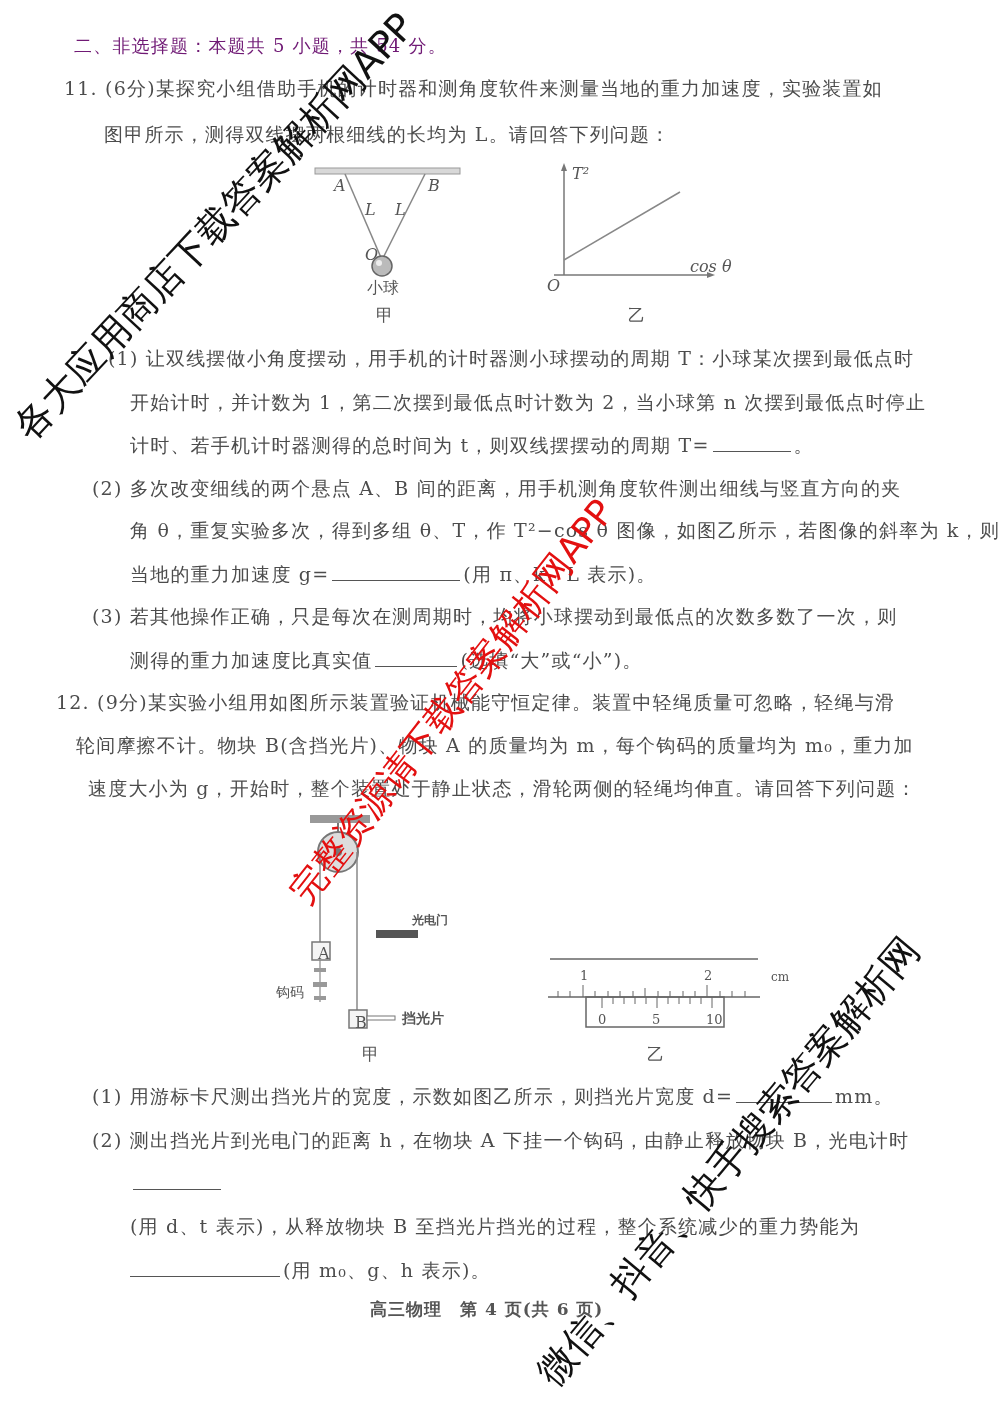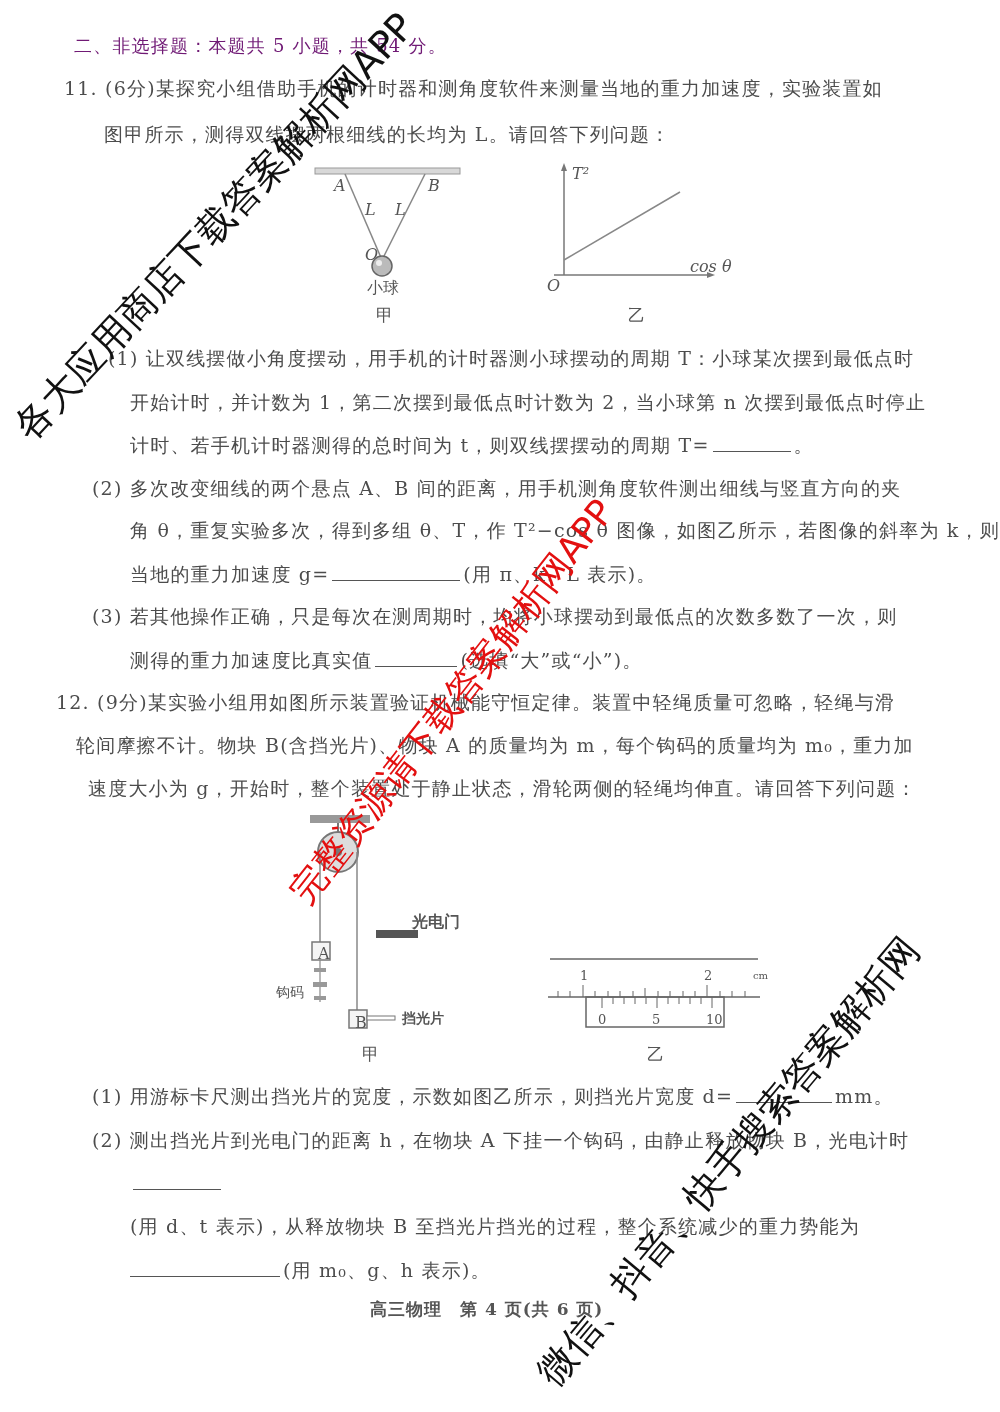--- a/index.html
+++ b/index.html
@@ -84,21 +84,21 @@
   <line x1="57" y1="42" x2="57" y2="200" stroke="#888" stroke-width="1.5"></line>
   <rect x="12" y="132" width="18" height="18" fill="#f4f4f4" stroke="#777" stroke-width="1.5"></rect>
   <line x1="20" y1="150" x2="20" y2="192" stroke="#888" stroke-width="1.2"></line>
   <rect x="14" y="158" width="12" height="4" fill="#999"></rect>
   <rect x="13" y="172" width="14" height="5" fill="#999"></rect>
   <rect x="14" y="186" width="12" height="4" fill="#999"></rect>
   <rect x="49" y="200" width="18" height="18" fill="#f4f4f4" stroke="#777" stroke-width="1.5"></rect>
   <rect x="67" y="206" width="28" height="4" fill="#fff" stroke="#777" stroke-width="1"></rect>
   <rect x="76" y="120" width="42" height="8" fill="#555"></rect>
 </svg>
-<span class="fig-label" style="left:412px; top:912px; font-size:16px; font-weight:bold;">光电门</span>
+<span class="fig-label" style="left:412px; top:912px; font-size:12px; font-weight:bold;">光电门</span>
 <span class="small" style="left:318px; top:944px; font-style:normal;">A</span>
 <span class="fig-label" style="left:276px; top:984px; font-size:14px;">钩码</span>
 <span class="small" style="left:355px; top:1013px; font-style:normal;">B</span>
 <span class="fig-label" style="left:402px; top:1010px; font-size:14px; font-weight:bold;">挡光片</span>
 <span class="fig-label" style="left:362px; top:1043px;">甲</span>
 
 <svg style="left:548px; top:955px;" width="220" height="80">
   <line x1="2" y1="4" x2="210" y2="4" stroke="#666" stroke-width="1.5"></line>
   <line x1="0" y1="42" x2="212" y2="42" stroke="#666" stroke-width="1.5"></line>
   <g stroke="#666" stroke-width="1">
@@ -129,21 +129,21 @@
       <line x1="109" y1="42" x2="109" y2="53"></line>
     <line x1="120" y1="42" x2="120" y2="49"></line>
       <line x1="131" y1="42" x2="131" y2="49"></line>
     <line x1="142" y1="42" x2="142" y2="49"></line>
       <line x1="153" y1="42" x2="153" y2="49"></line>
     <line x1="164" y1="42" x2="164" y2="53"></line>
   </g>
 </svg>
 <span class="small" style="left:580px; top:968px; font-style:normal; font-size:13px;">1</span>
 <span class="small" style="left:704px; top:968px; font-style:normal; font-size:13px;">2</span>
-<span class="small" style="left:753px; top:970px; font-style:normal; font-size:10px;">cm</span>
+<span class="small" style="left:771px; top:970px; font-style:normal; font-size:12px;">cm</span>
 <span class="small" style="left:598px; top:1012px; font-style:normal; font-size:13px;">0</span>
 <span class="small" style="left:652px; top:1012px; font-style:normal; font-size:13px;">5</span>
 <span class="small" style="left:706px; top:1012px; font-style:normal; font-size:13px;">10</span>
 <span class="fig-label" style="left:647px; top:1043px;">乙</span>
 
 <div class="line" style="left:92px; top:1084px;">
   <span>(1) 用游标卡尺测出挡光片的宽度，示数如图乙所示，则挡光片宽度 d=</span><span class="blank" style="width:96px;"></span><span>mm。</span>
 </div>
 <div class="line" style="left:92px; top:1128px;">(2) 测出挡光片到光电门的距离 h，在物块 A 下挂一个钩码，由静止释放物块 B，光电计时</div>
 <div class="line" style="left:130px; top:1171px;">

